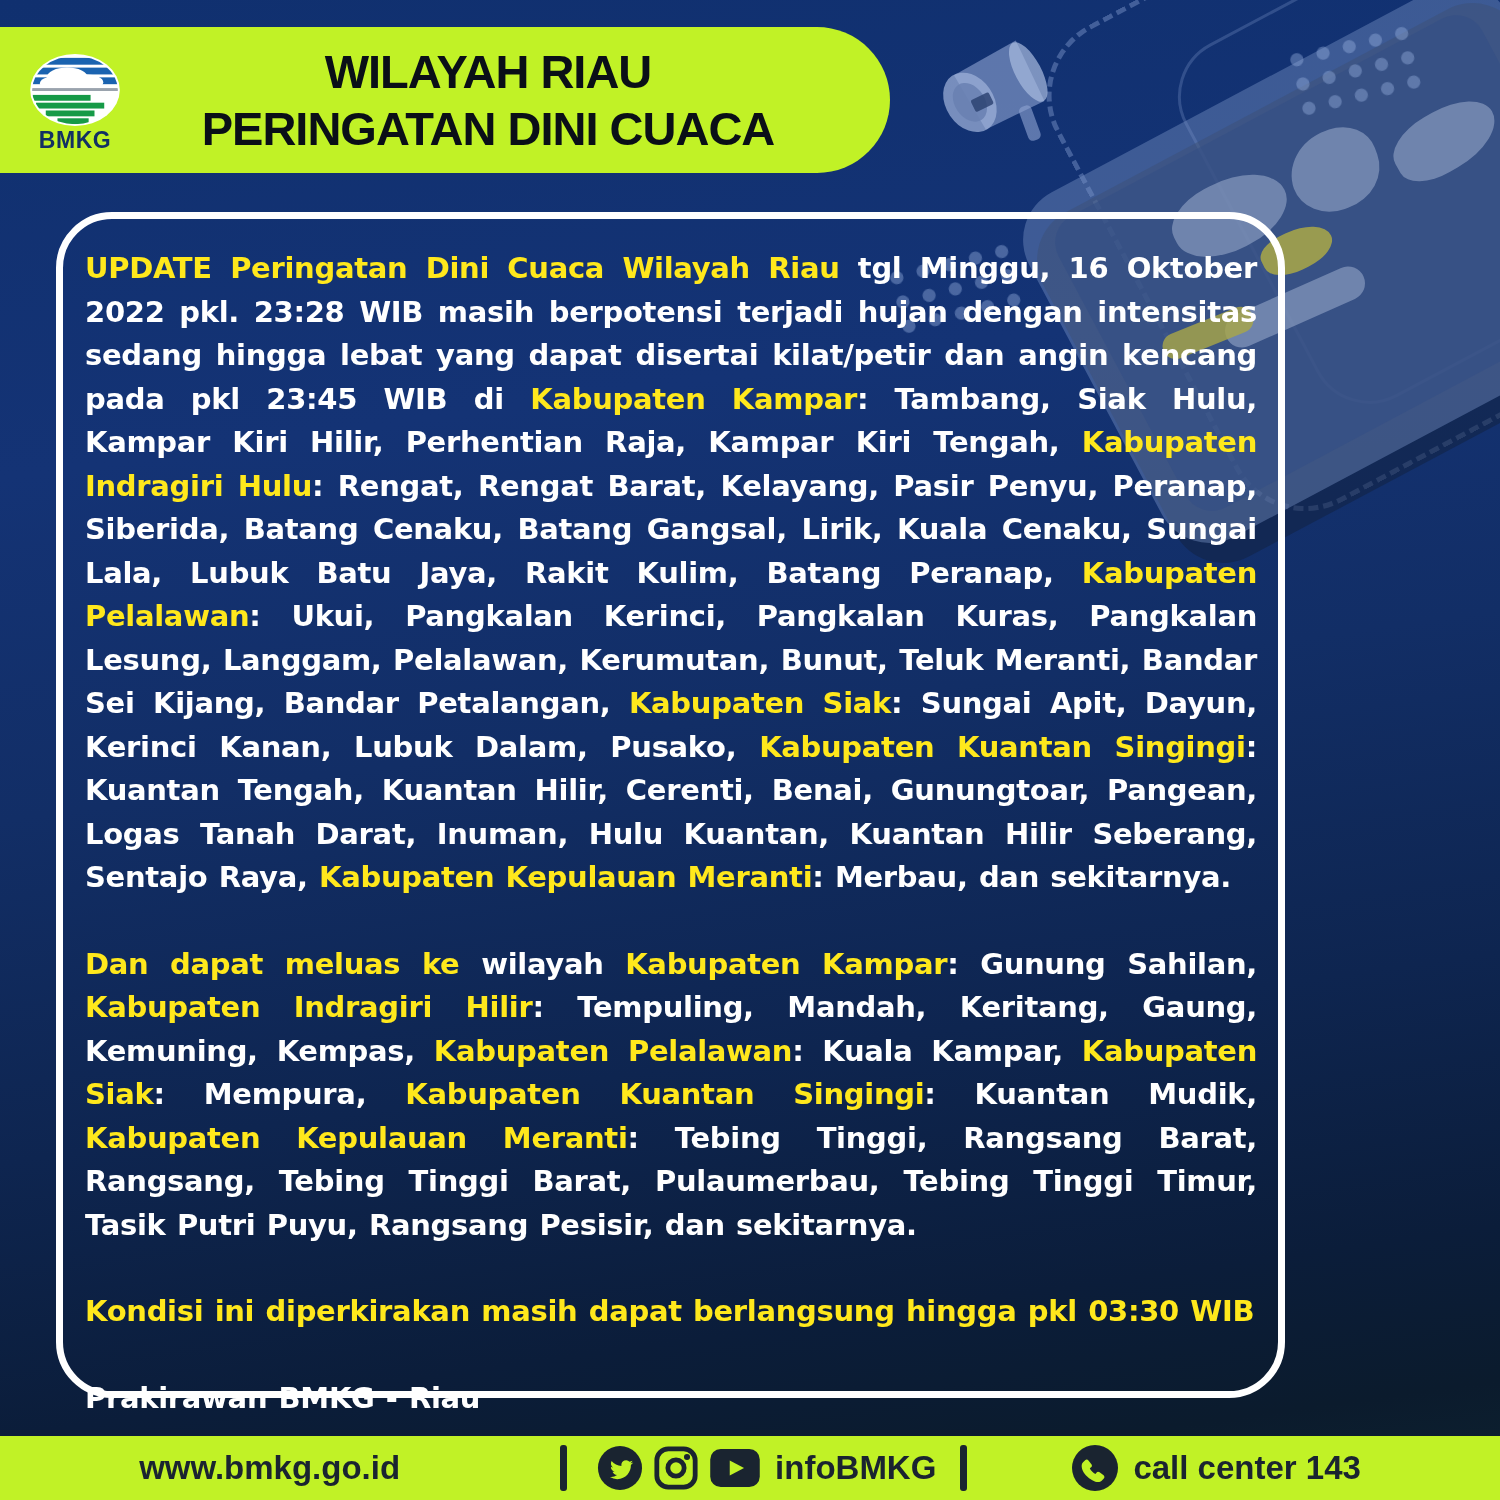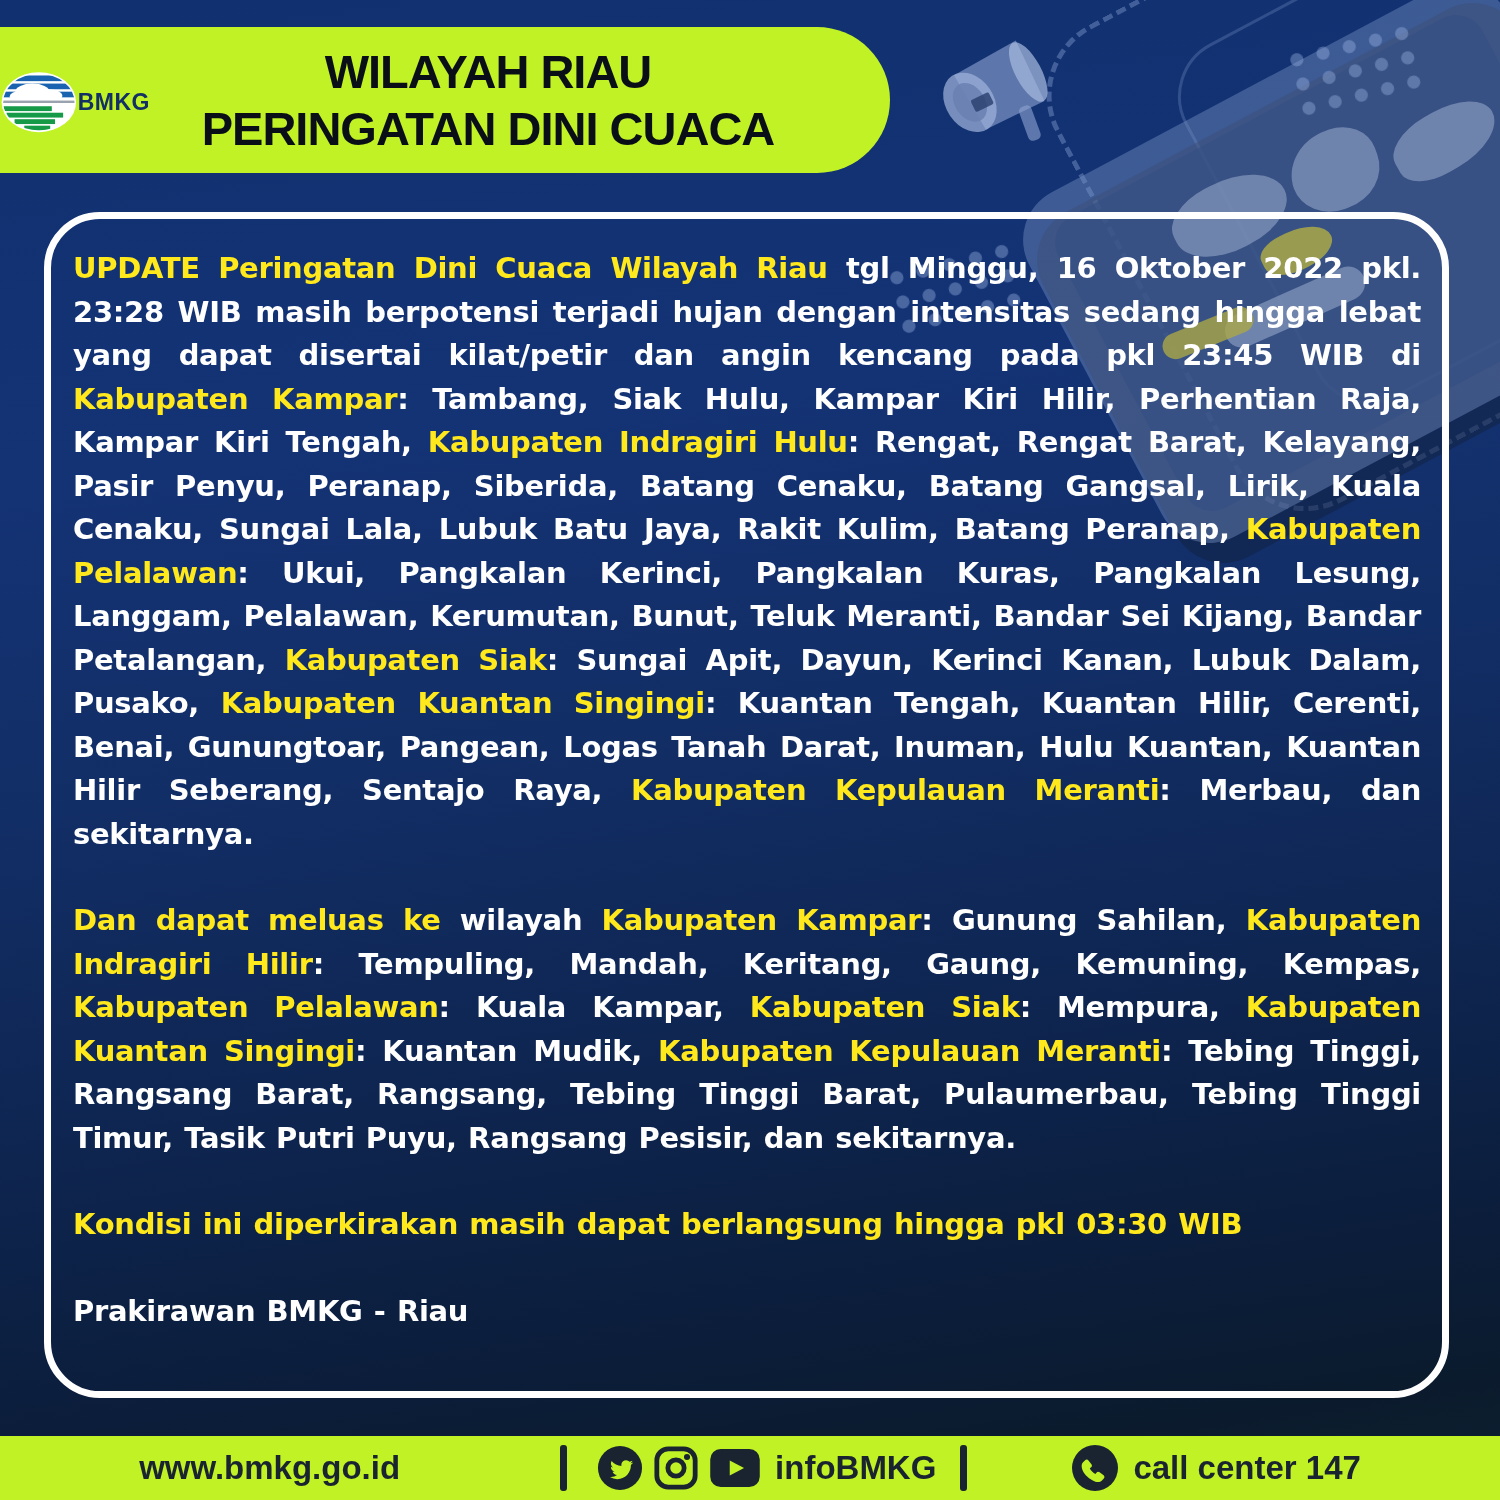--- a/index.html
+++ b/index.html
@@ -48,31 +48,31 @@
   .dots-a { left:888px; top:252px; }
   .dots-b { left:1288px; top:34px; }
   .megaphone { position:absolute; left:918px; top:22px; width:150px; height:130px; }
 
   
   .banner {
     position:absolute; left:0; top:27px; width:890px; height:146px; z-index:3;
     background:var(--lime); border-radius:0 73px 73px 0;
     display:flex; align-items:center;
   }
-  .logo-block { width:150px; display:flex; flex-direction:row; align-items:center; padding-top:6px; }
+  .logo-block { width:150px; display:flex; flex-direction:column; align-items:center; padding-top:6px; }
   .logo-label { font-family:"Liberation Sans", sans-serif; font-weight:bold; font-size:23px; color:#123063; letter-spacing:.5px; margin-top:-2px; }
   .banner-title {
     flex:1; text-align:center; padding-right:64px;
     font-family:"Liberation Sans", sans-serif; font-weight:bold;
     font-size:47px; line-height:57px; color:var(--title_text); letter-spacing:-1px;
   }
 
   
   .panel {
-    position:absolute; left:44px; top:212px; width:1405px; height:1186px; z-index:2;
+    position:absolute; left:56px; top:212px; width:1229px; height:1186px; z-index:2;
     border:7px solid var(--panel_border); border-radius:56px; background:transparent;
   }
   .content {
     position:absolute; inset:0; padding:28px 21px 20px 22px;
     font-weight:bold; font-size:29px; line-height:43.5px;
     text-align:justify; letter-spacing:-.3px; word-spacing:1.5px; color:#fff;
   }
   .content p { margin-bottom:43px; }
   .seg-yellow { color:var(--yellow); }
   .seg-white { color:#ffffff; }
@@ -184,16 +184,16 @@
       </svg>
     </span>
     <span class="handle">infoBMKG</span>
     <span class="f-bar bar2"></span>
     <span class="phone-badge">
       <svg width="48" height="48" viewBox="0 0 48 48">
         <circle cx="24" cy="24" r="23" fill="#1a2430"></circle>
         <path d="M14.8 31.2c6.2 6.2 12.8 8.6 15.9 5.5l2.1-2.1c1.05-1.05.7-2.6-.5-3.5l-3.7-2.75c-1.05-.8-2.4-.65-3.15.3l-1.05 1.3c-2.1-.85-4.8-3.5-5.6-5.6l1.3-1.05c.95-.75 1.1-2.1.3-3.15L17.65 16.7c-.9-1.2-2.45-1.55-3.5-.5l-2.1 2.1c-3.1 3.1-.45 9.7 2.75 12.9z" fill="#c1f226"></path>
       </svg>
     </span>
-    <span class="callcenter">call center 147</span>
+    <span class="callcenter">call center 143</span>
   </div>
 
 </div>
 
 </body></html>

